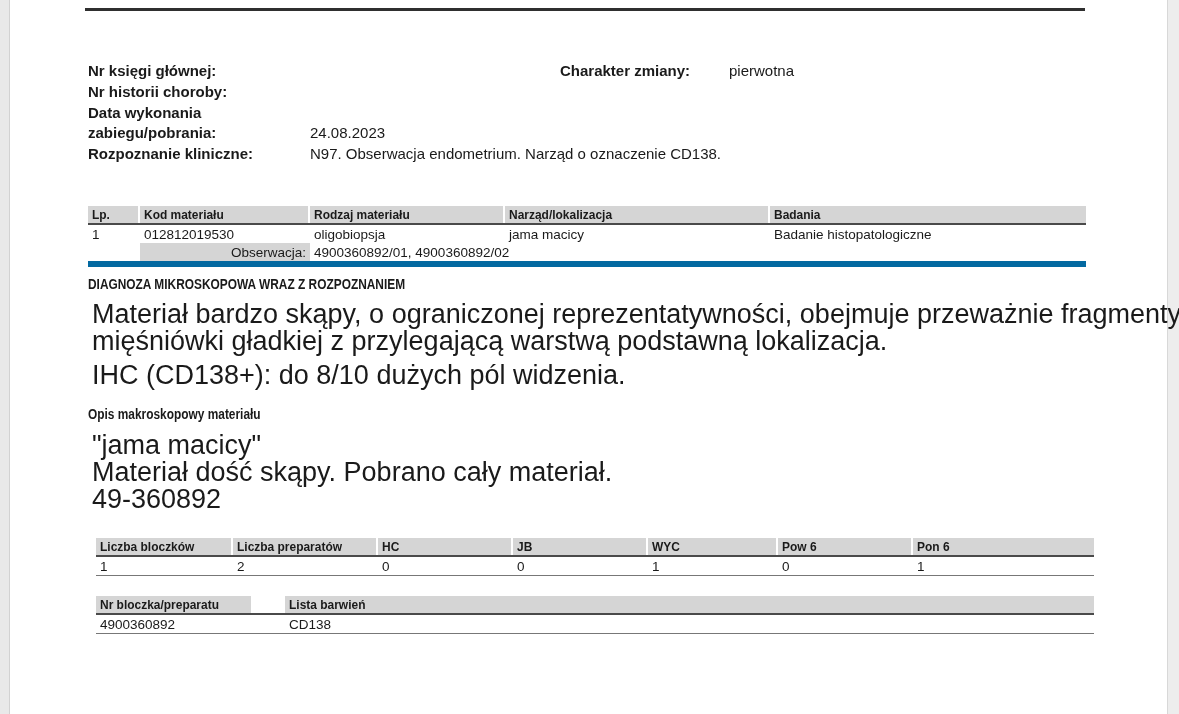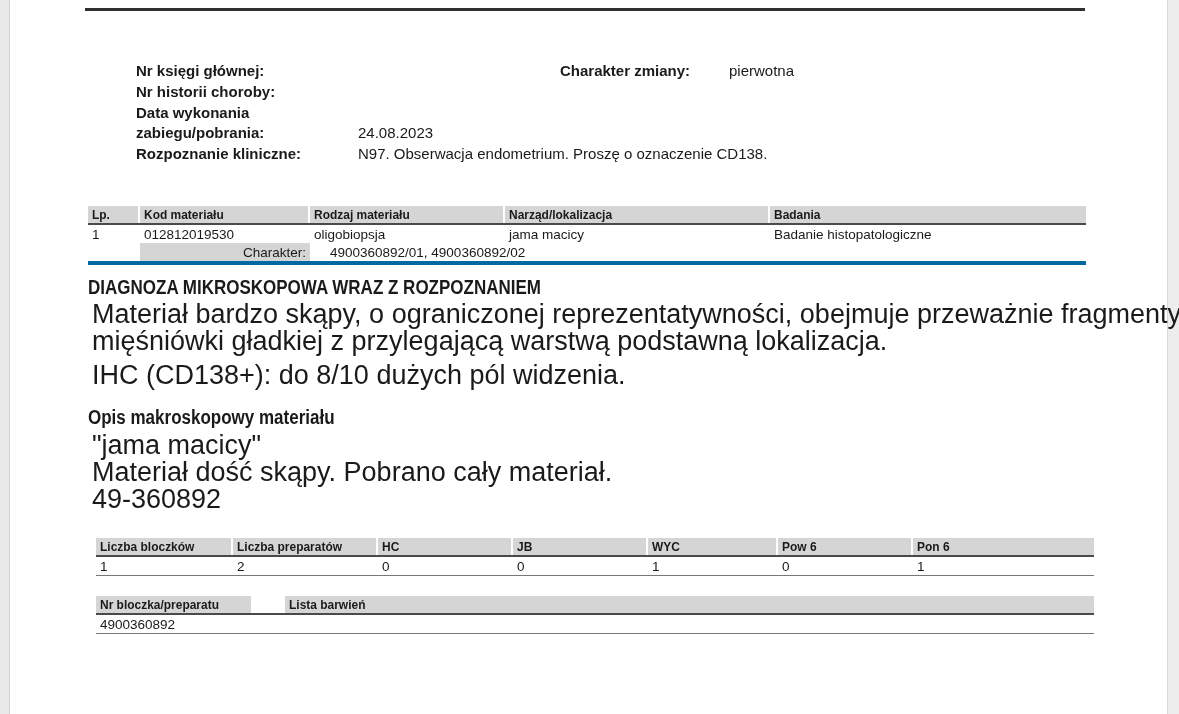--- a/index.html
+++ b/index.html
@@ -7,21 +7,21 @@
     width:1179px;height:714px;position:relative;background:#ffffff;
     font-family:"Liberation Sans","DejaVu Sans",sans-serif;
     color:#1a1a1a;overflow:hidden;
     -webkit-font-smoothing:antialiased;
   }
   .edge-strip{position:absolute;top:0;bottom:0;background:#e9e9e9;}
   .edge-left{left:0;width:9px;border-right:1px solid #d2d2d2;}
   .edge-right{right:0;width:11px;border-left:1px solid #d8d8d8;background:#ededed;}
   .top-rule{position:absolute;left:85px;top:8px;width:1000px;height:3px;background:#2f2f2f;}
 
-  .content{position:absolute;left:88px;width:997px;margin-left:48px;}
+  .content{position:absolute;left:88px;width:997px;}
 
   
   .fields-left{top:62px;}
   .field-row{display:flex;height:20.8px;align-items:flex-start;}
   .field-label{font-weight:bold;font-size:15px;width:222px;flex:0 0 222px;}
   .field-value{font-size:15px;}
   .fields-right{position:absolute;left:560px;top:62px;}
   .fields-right .field-label{width:169px;flex:0 0 169px;}
 
   
@@ -29,35 +29,35 @@
   .tbl-head{display:grid;border-bottom:2px solid #4a4a4a;}
   .tbl-head .hcell{
     background:#d5d5d5;font-weight:bold;font-size:13px;
     height:15px;line-height:15px;padding:1px 0 1px 4px;
     border-right:2px solid #ffffff;white-space:nowrap;overflow:visible;
   }
   .tbl-head .hcell:last-child{border-right:none;}
   .hcell span{display:inline-block;transform:scaleX(0.92);transform-origin:0 50%;}
   .tbl-row{display:grid;font-size:13.5px;}
   .tbl-row .cell{padding:2px 0 1px 4px;white-space:nowrap;}
-  .tbl-bottom{border-bottom:4px solid #0369a1;}
+  .tbl-bottom{border-bottom:6px solid #0369a1;}
   .thin-bottom{border-bottom:1.5px solid #777;margin-left:8px;}
 
   .t-materials .tbl-head,.t-materials .tbl-row{grid-template-columns:52px 170px 195px 265px 1fr;}
   .prep-label-cell{
     background:#d5d5d5;text-align:right;padding:2px 4px 1px 0;
     font-size:13.5px;white-space:nowrap;
   }
-  .prep-value-cell{grid-column:3 / span 3;padding:2px 0 1px 20px;font-size:13.5px;white-space:nowrap;}
+  .prep-value-cell{grid-column:3 / span 3;padding:2px 0 1px 4px;font-size:13.5px;white-space:nowrap;}
 
   .t-counts .tbl-head,.t-counts .tbl-row{grid-template-columns:137px 145px 135px 135px 130px 135px 1fr;}
   .t-stains .tbl-head,.t-stains .tbl-row{grid-template-columns:157px 1fr;gap:32px;}
 
   .sec-heading{
-    position:absolute;left:88px;font-weight:bold;font-size:20px;white-space:nowrap;
+    position:absolute;left:88px;font-weight:bold;font-size:14px;white-space:nowrap;
   }
   .sec-heading span{display:inline-block;transform:scaleX(0.85);transform-origin:0 50%;}
 
   .big-text{position:absolute;left:92px;font-size:27px;line-height:27px;white-space:nowrap;}
   .ihc-gap{margin-top:7px;}
 </style>
 </head>
 <body>
 
 <div class="edge-strip edge-left"></div>
@@ -76,21 +76,21 @@
   <div class="field-row">
     <span class="field-label">Data wykonania</span>
     <span class="field-value"></span>
   </div>
   <div class="field-row">
     <span class="field-label">zabiegu/pobrania:</span>
     <span class="field-value">24.08.2023</span>
   </div>
   <div class="field-row">
     <span class="field-label">Rozpoznanie kliniczne:</span>
-    <span class="field-value">N97. Obserwacja endometrium. Proszę o oznaczenie CD138.</span>
+    <span class="field-value">N97. Obserwacja endometrium. Narząd o oznaczenie CD138.</span>
   </div>
 </div>
 
 <div class="fields-right">
   <div class="field-row">
     <span class="field-label">Charakter zmiany:</span>
     <span class="field-value">pierwotna</span>
   </div>
 </div>
 
@@ -104,21 +104,21 @@
   </div>
   <div class="tbl-row">
     <div class="cell">1</div>
     <div class="cell">012812019530</div>
     <div class="cell">oligobiopsja</div>
     <div class="cell">jama macicy</div>
     <div class="cell">Badanie histopatologiczne</div>
   </div>
   <div class="tbl-row">
     <div class="cell"></div>
-    <div class="prep-label-cell">Charakter:</div>
+    <div class="prep-label-cell">Obserwacja:</div>
     <div class="prep-value-cell">4900360892/01, 4900360892/02</div>
   </div>
 </div>
 
 <div class="sec-heading" style="top:276px;">
   <span>DIAGNOZA MIKROSKOPOWA WRAZ Z ROZPOZNANIEM</span>
 </div>
 <div class="big-text" style="top:301px;">
   <div>Materiał bardzo skąpy, o ograniczonej reprezentatywności, obejmuje przeważnie fragmenty</div>
   <div>mięśniówki gładkiej z przylegającą warstwą podstawną lokalizacja.</div>
@@ -155,14 +155,15 @@
   </div>
 </div>
 
 <div class="tbl t-stains thin-bottom" style="top:596px;">
   <div class="tbl-head">
     <div class="hcell"><span>Nr bloczka/preparatu</span></div>
     <div class="hcell"><span>Lista barwień</span></div>
   </div>
   <div class="tbl-row">
     <div class="cell">4900360892</div>
+    <div class="cell">CD138</div>
   </div>
 </div>
 
 </body></html>

